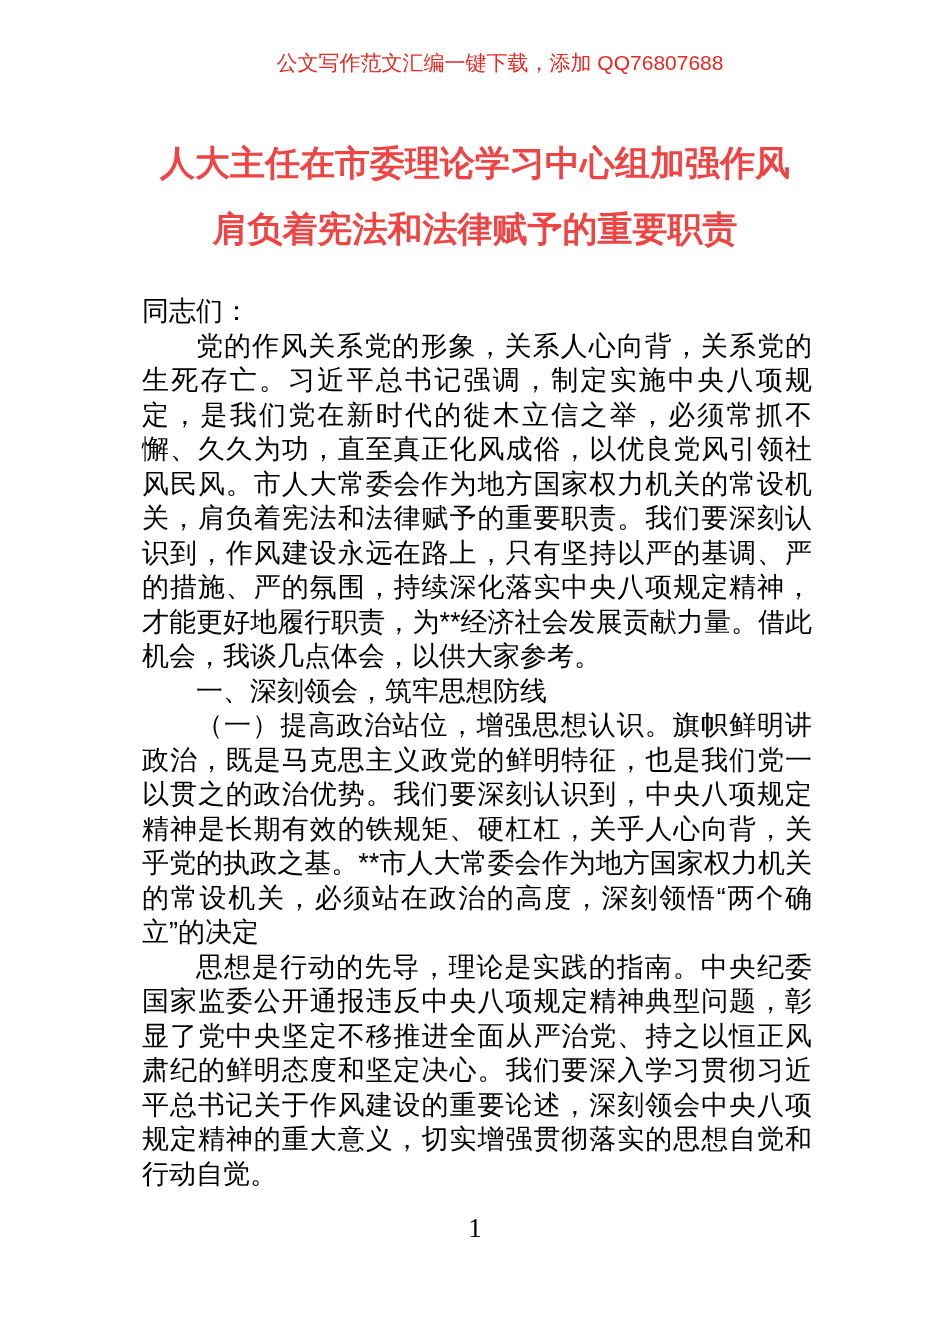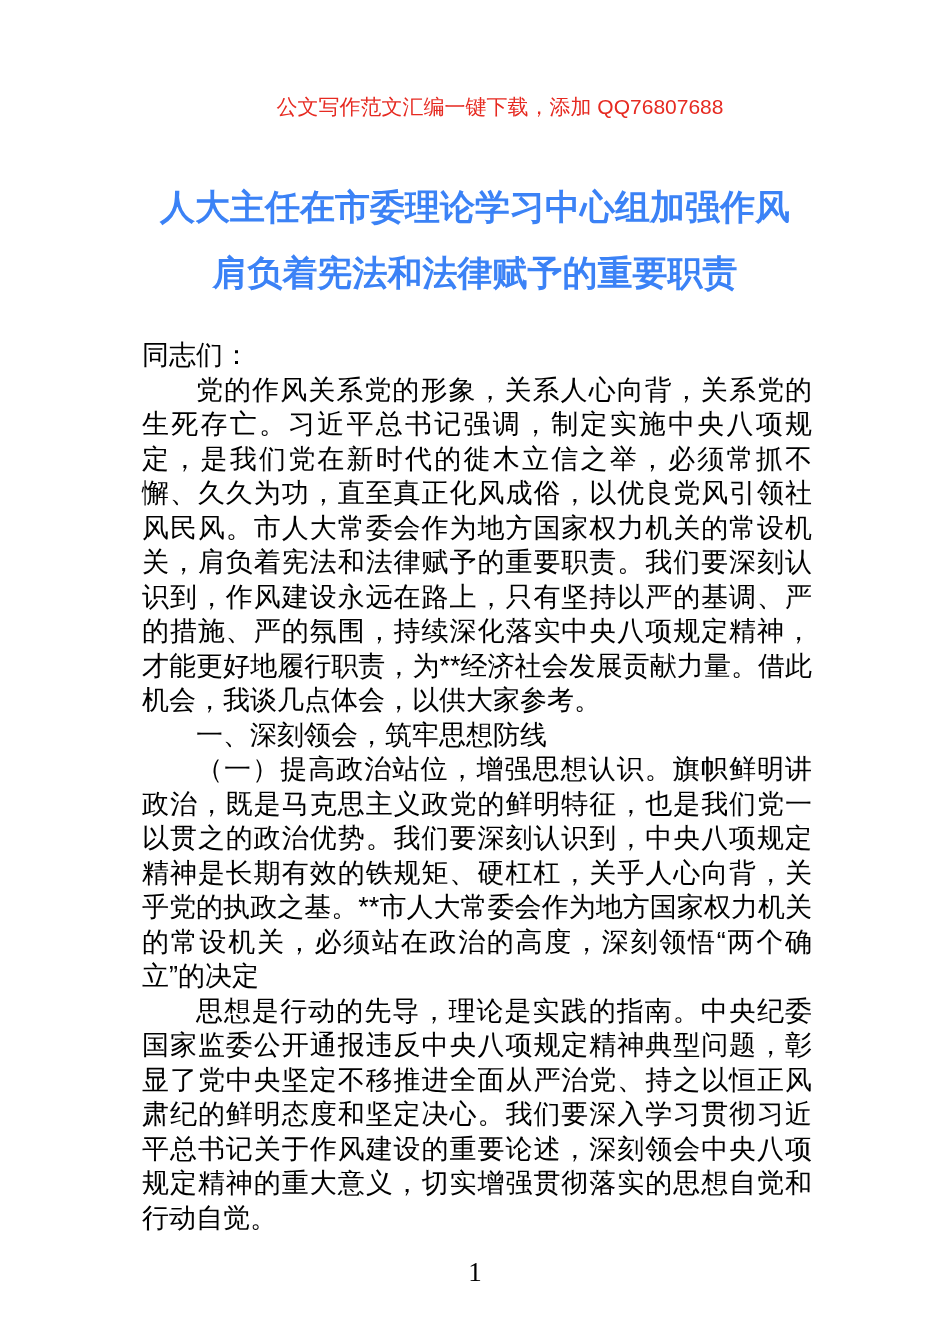--- a/index.html
+++ b/index.html
@@ -13,34 +13,34 @@
     color: #000000;
     font-family: "Liberation Sans", sans-serif;
     overflow: hidden;
   }
   .page {
     width: 950px;
     height: 1344px;
     position: relative;
   }
   .promo-banner {
-    padding-top: 94px;
+    padding-top: 50px;
     padding-left: 50px; 
     text-align: center;
     font-size: 21px;
     line-height: 26px;
     color: #e62a21;
   }
   .doc-title {
     margin-top: 54px;
     text-align: center;
     font-size: 35px;
     font-weight: bold;
     line-height: 66px;
-    color: #3b82f6;
+    color: #ef4444;
   }
   .doc-title .title-line {
     white-space: nowrap;
   }
   .content {
     width: 670px;
     margin-left: 142px;
     margin-top: 32px;
     font-size: 27px;
     line-height: 34.5px;

